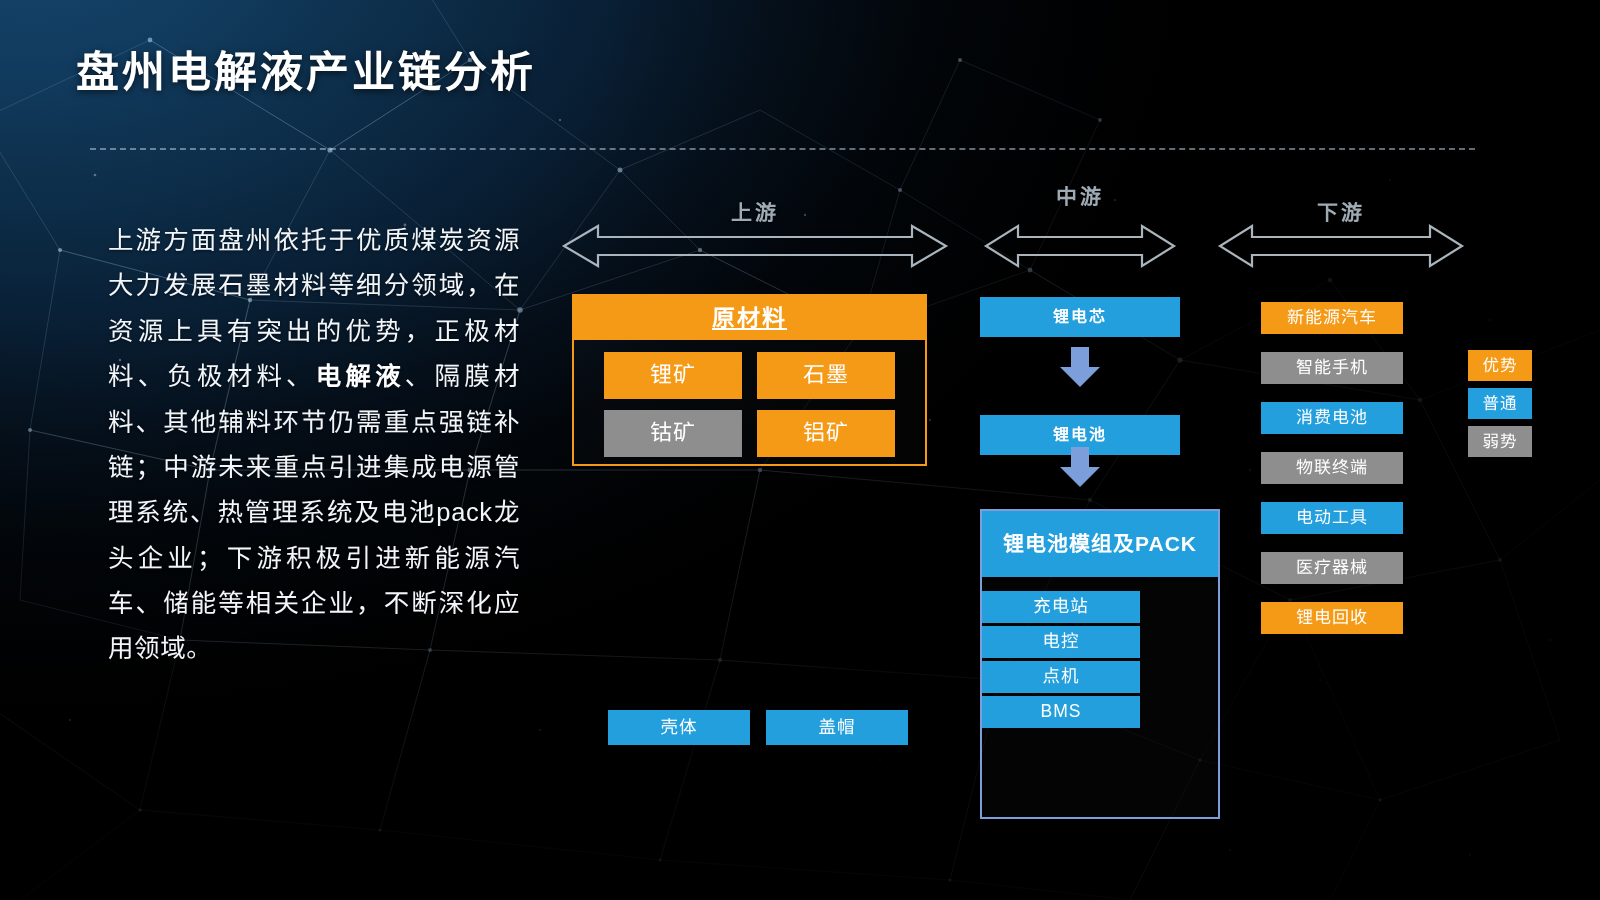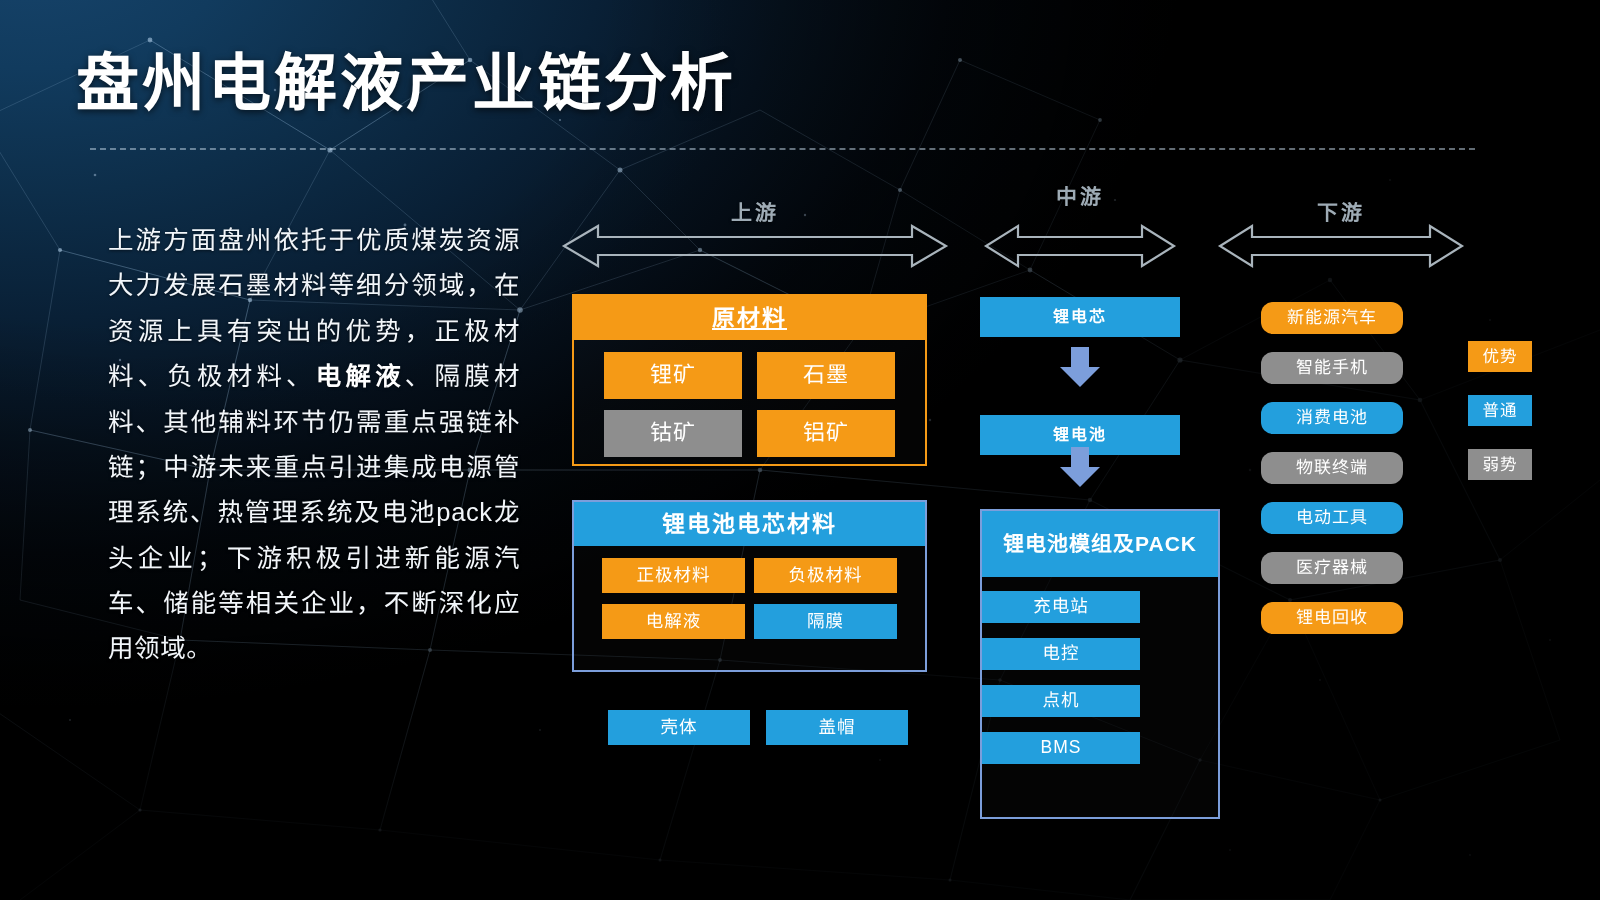--- a/index.html
+++ b/index.html
@@ -23,21 +23,21 @@
   #netsvg { position:absolute; inset:0; width:1600px; height:900px; pointer-events:none; }
   #vignette {
     position:absolute; inset:0;
     background:radial-gradient(ellipse 1250px 850px at 8% 0%, rgba(0,0,0,0) 38%, rgba(0,0,0,.45) 72%, rgba(0,0,0,.85) 100%);
     pointer-events:none;
   }
 
   
   .title {
     position:absolute; left:76px; top:48px;
-    font-size:63px; font-weight:bold; color:#ffffff;
+    font-size:43px; font-weight:bold; color:#ffffff;
     letter-spacing:3px; line-height:1.12;
     text-shadow:0 2px 7px rgba(0,0,0,.65);
     white-space:nowrap;
   }
   .title-rule {
     position:absolute; left:90px; top:148px; width:1385px; height:0;
     border-top:2px dashed rgba(195,215,232,.50);
   }
 
   
@@ -108,29 +108,29 @@
   #mid-batt { top:415px; }
   .mid-arrow { position:absolute; left:1058px; width:44px; height:44px; }
   #mid-arrow-1 { top:345px; }
   #mid-arrow-2 { top:445px; }
 
   #pack-panel {
     left:980px; top:509px; width:240px; height:310px;
     border:2px solid #7C9EDB; background:rgba(255,255,255,.015);
   }
   #pack-panel .panel-head { height:66px; background:#239FDD; font-size:21px; letter-spacing:1px; padding:0 8px; }
-  #pack-panel .panel-body { flex-direction:column; align-items:center; padding:14px 0 0 0; gap:15px; }
+  #pack-panel .panel-body { flex-direction:column; align-items:center; padding:14px 0 0 0; gap:3px; }
   #pack-panel .chip { width:158px; height:32px; font-size:17.5px; }
 
   
   #down-list { position:absolute; left:1261px; top:302px; width:142px; display:flex; flex-direction:column; gap:18px; }
-  #down-list .chip { width:142px; height:32px; font-size:17px;border-radius:12px; }
-
-  
-  #legend { position:absolute; left:1468px; top:341px; width:64px; display:flex; flex-direction:column; gap:23px; }
+  #down-list .chip { width:142px; height:32px; font-size:17px; }
+
+  
+  #legend { position:absolute; left:1468px; top:350px; width:64px; display:flex; flex-direction:column; gap:7px; }
   #legend .chip { width:64px; height:31px; font-size:16.5px; letter-spacing:1px; }
 </style>
 </head>
 <body>
 
 <div id="stage">
 
   <svg id="netsvg" viewBox="0 0 1600 900" preserveAspectRatio="none">
     <g stroke="rgba(150,185,215,0.20)" stroke-width="1" fill="none">
       <path d="M-20,120 L150,40 L330,150 L250,300 L60,250 Z"></path>
@@ -242,29 +242,20 @@
   <div class="panel" id="raw-panel">
     <div class="panel-head">原材料</div>
     <div class="panel-body">
       <div class="chip c-orange">锂矿</div>
       <div class="chip c-orange">石墨</div>
       <div class="chip c-gray">钴矿</div>
       <div class="chip c-orange">铝矿</div>
     </div>
   </div>
 
-  <div class="panel" id="cell-panel">
-    <div class="panel-head">锂电池电芯材料</div>
-    <div class="panel-body">
-      <div class="chip c-orange">正极材料</div>
-      <div class="chip c-orange">负极材料</div>
-      <div class="chip c-orange">电解液</div>
-      <div class="chip c-blue">隔膜</div>
-    </div>
-  </div>
 
   <div class="extra-row">
     <div class="chip c-blue">壳体</div>
     <div class="chip c-blue">盖帽</div>
   </div>
 
   <div class="chip c-blue mid-bar" id="mid-cell">锂电芯</div>
   <svg class="mid-arrow" id="mid-arrow-1" viewBox="0 0 44 44">
     <path d="M13,2 L31,2 L31,22 L42,22 L22,42 L2,22 L13,22 Z" fill="#7C9EDB"></path>
   </svg>

